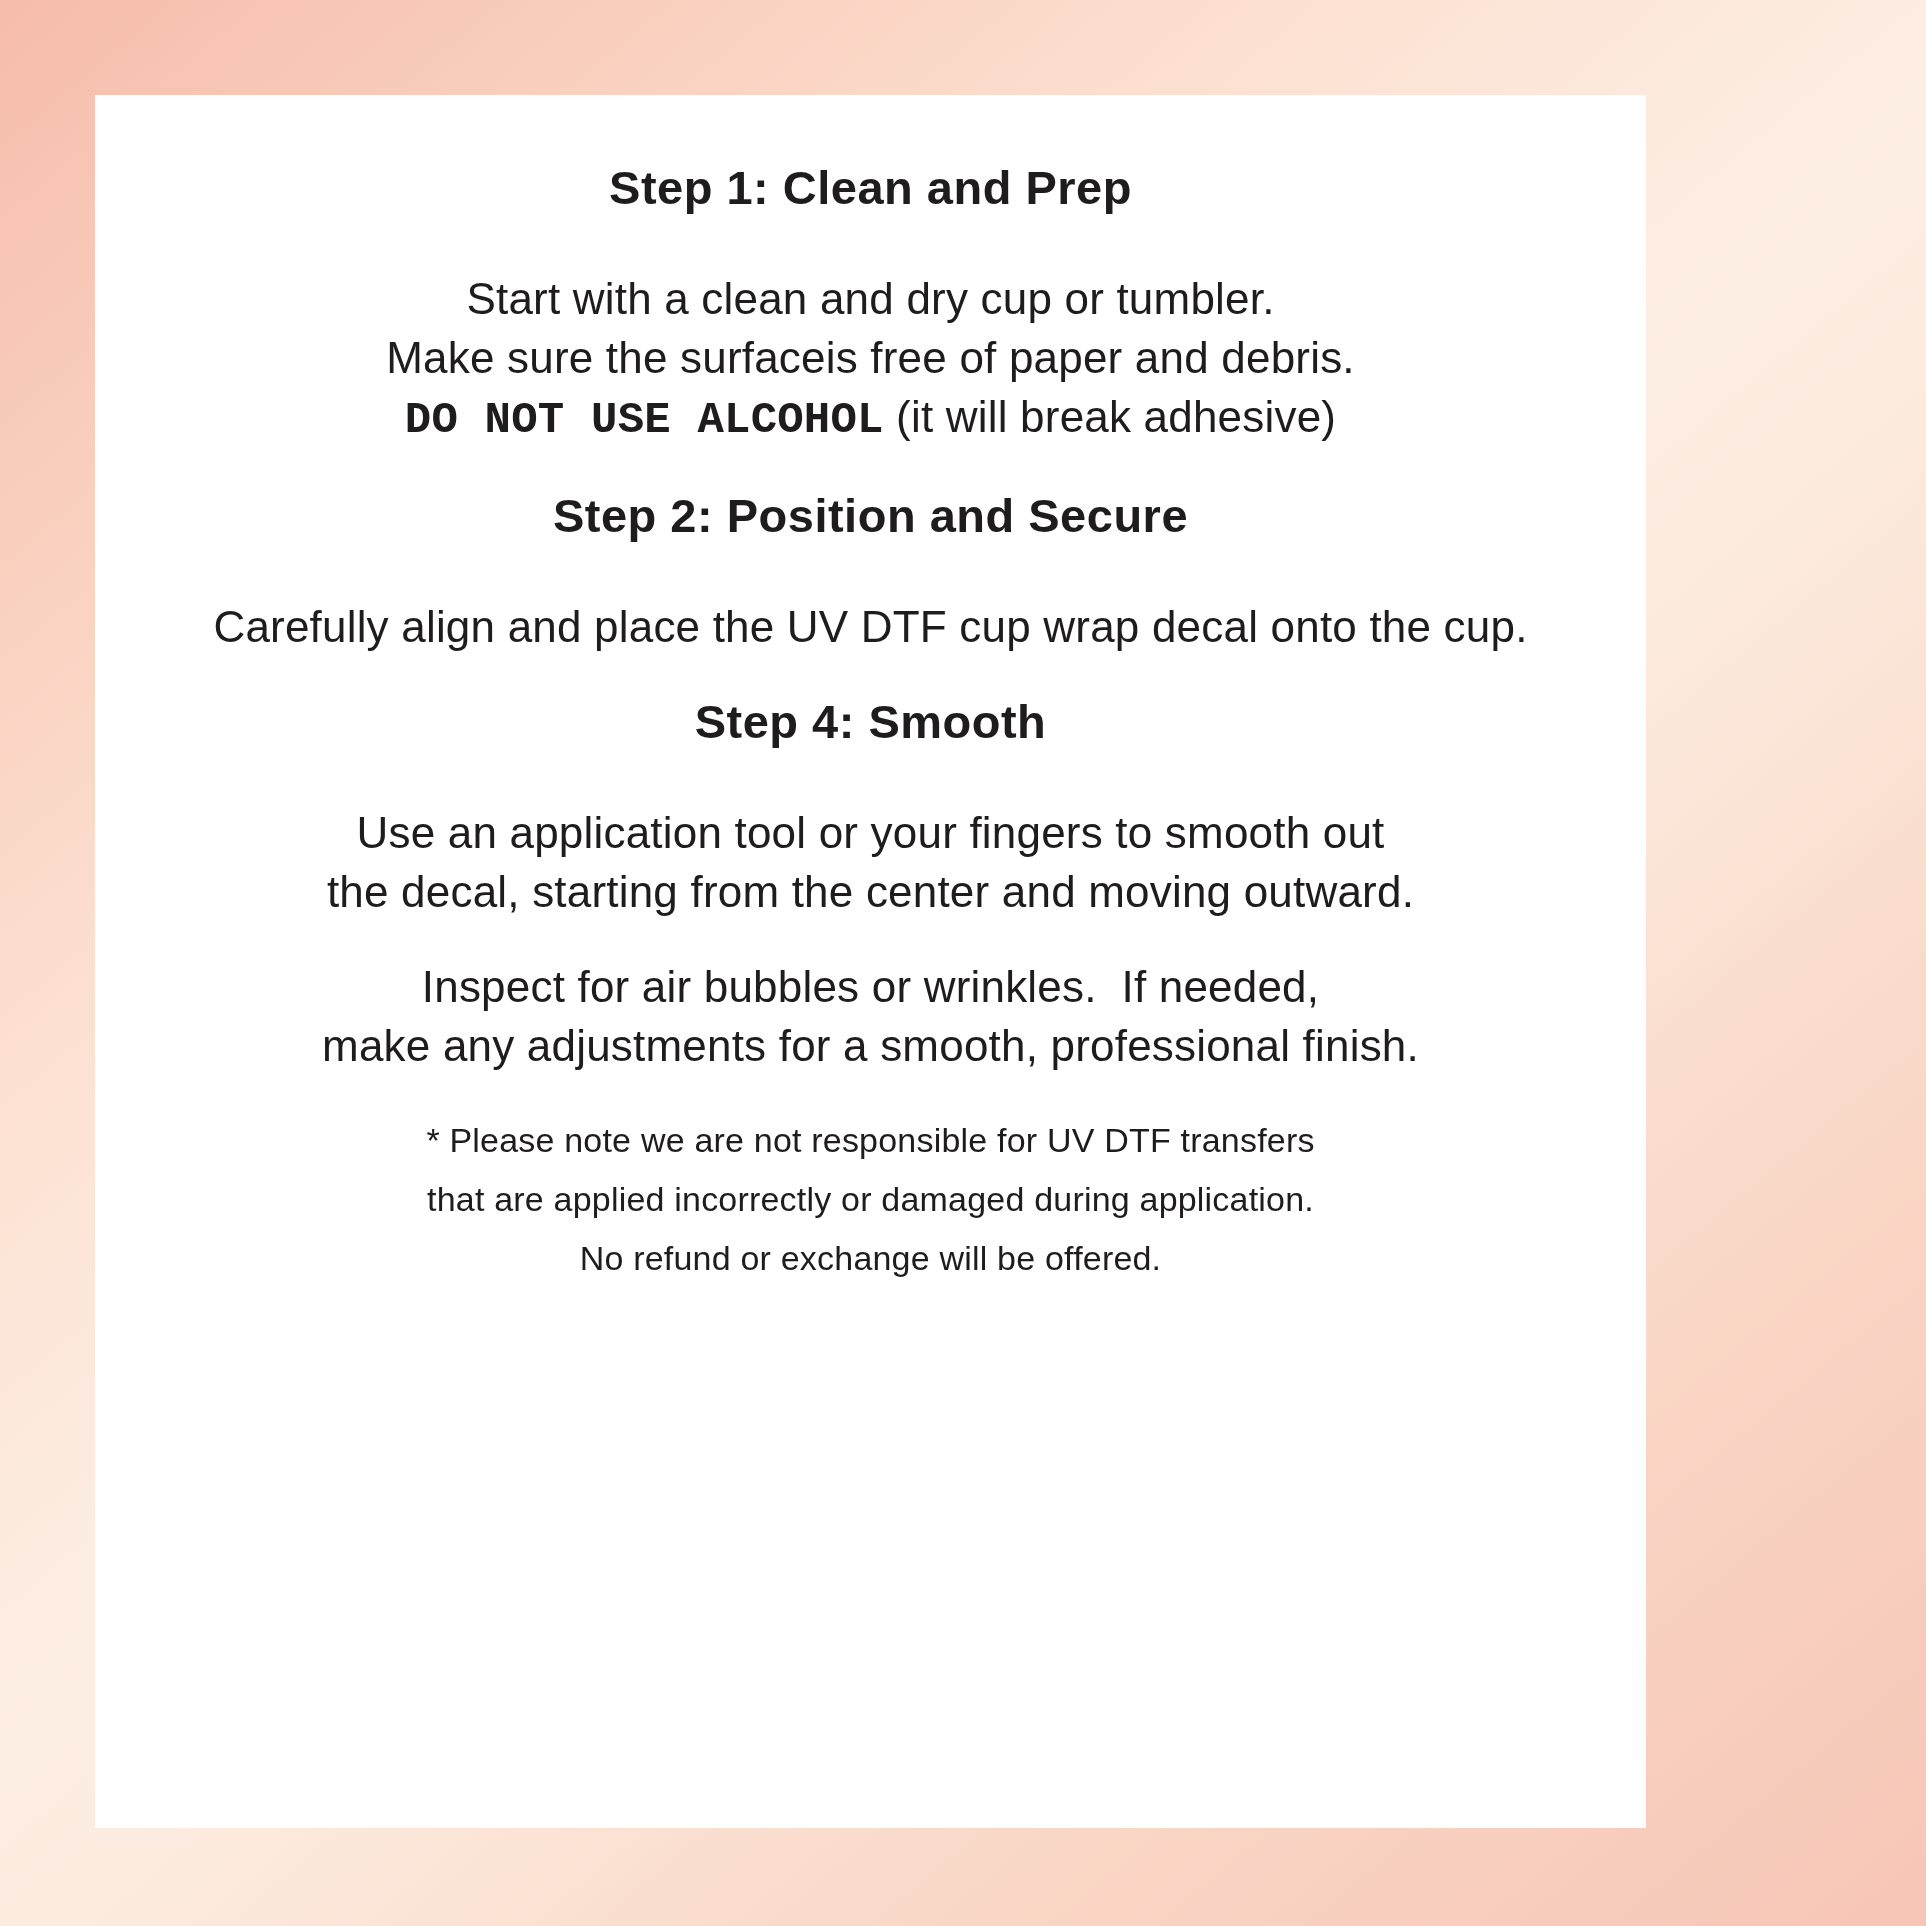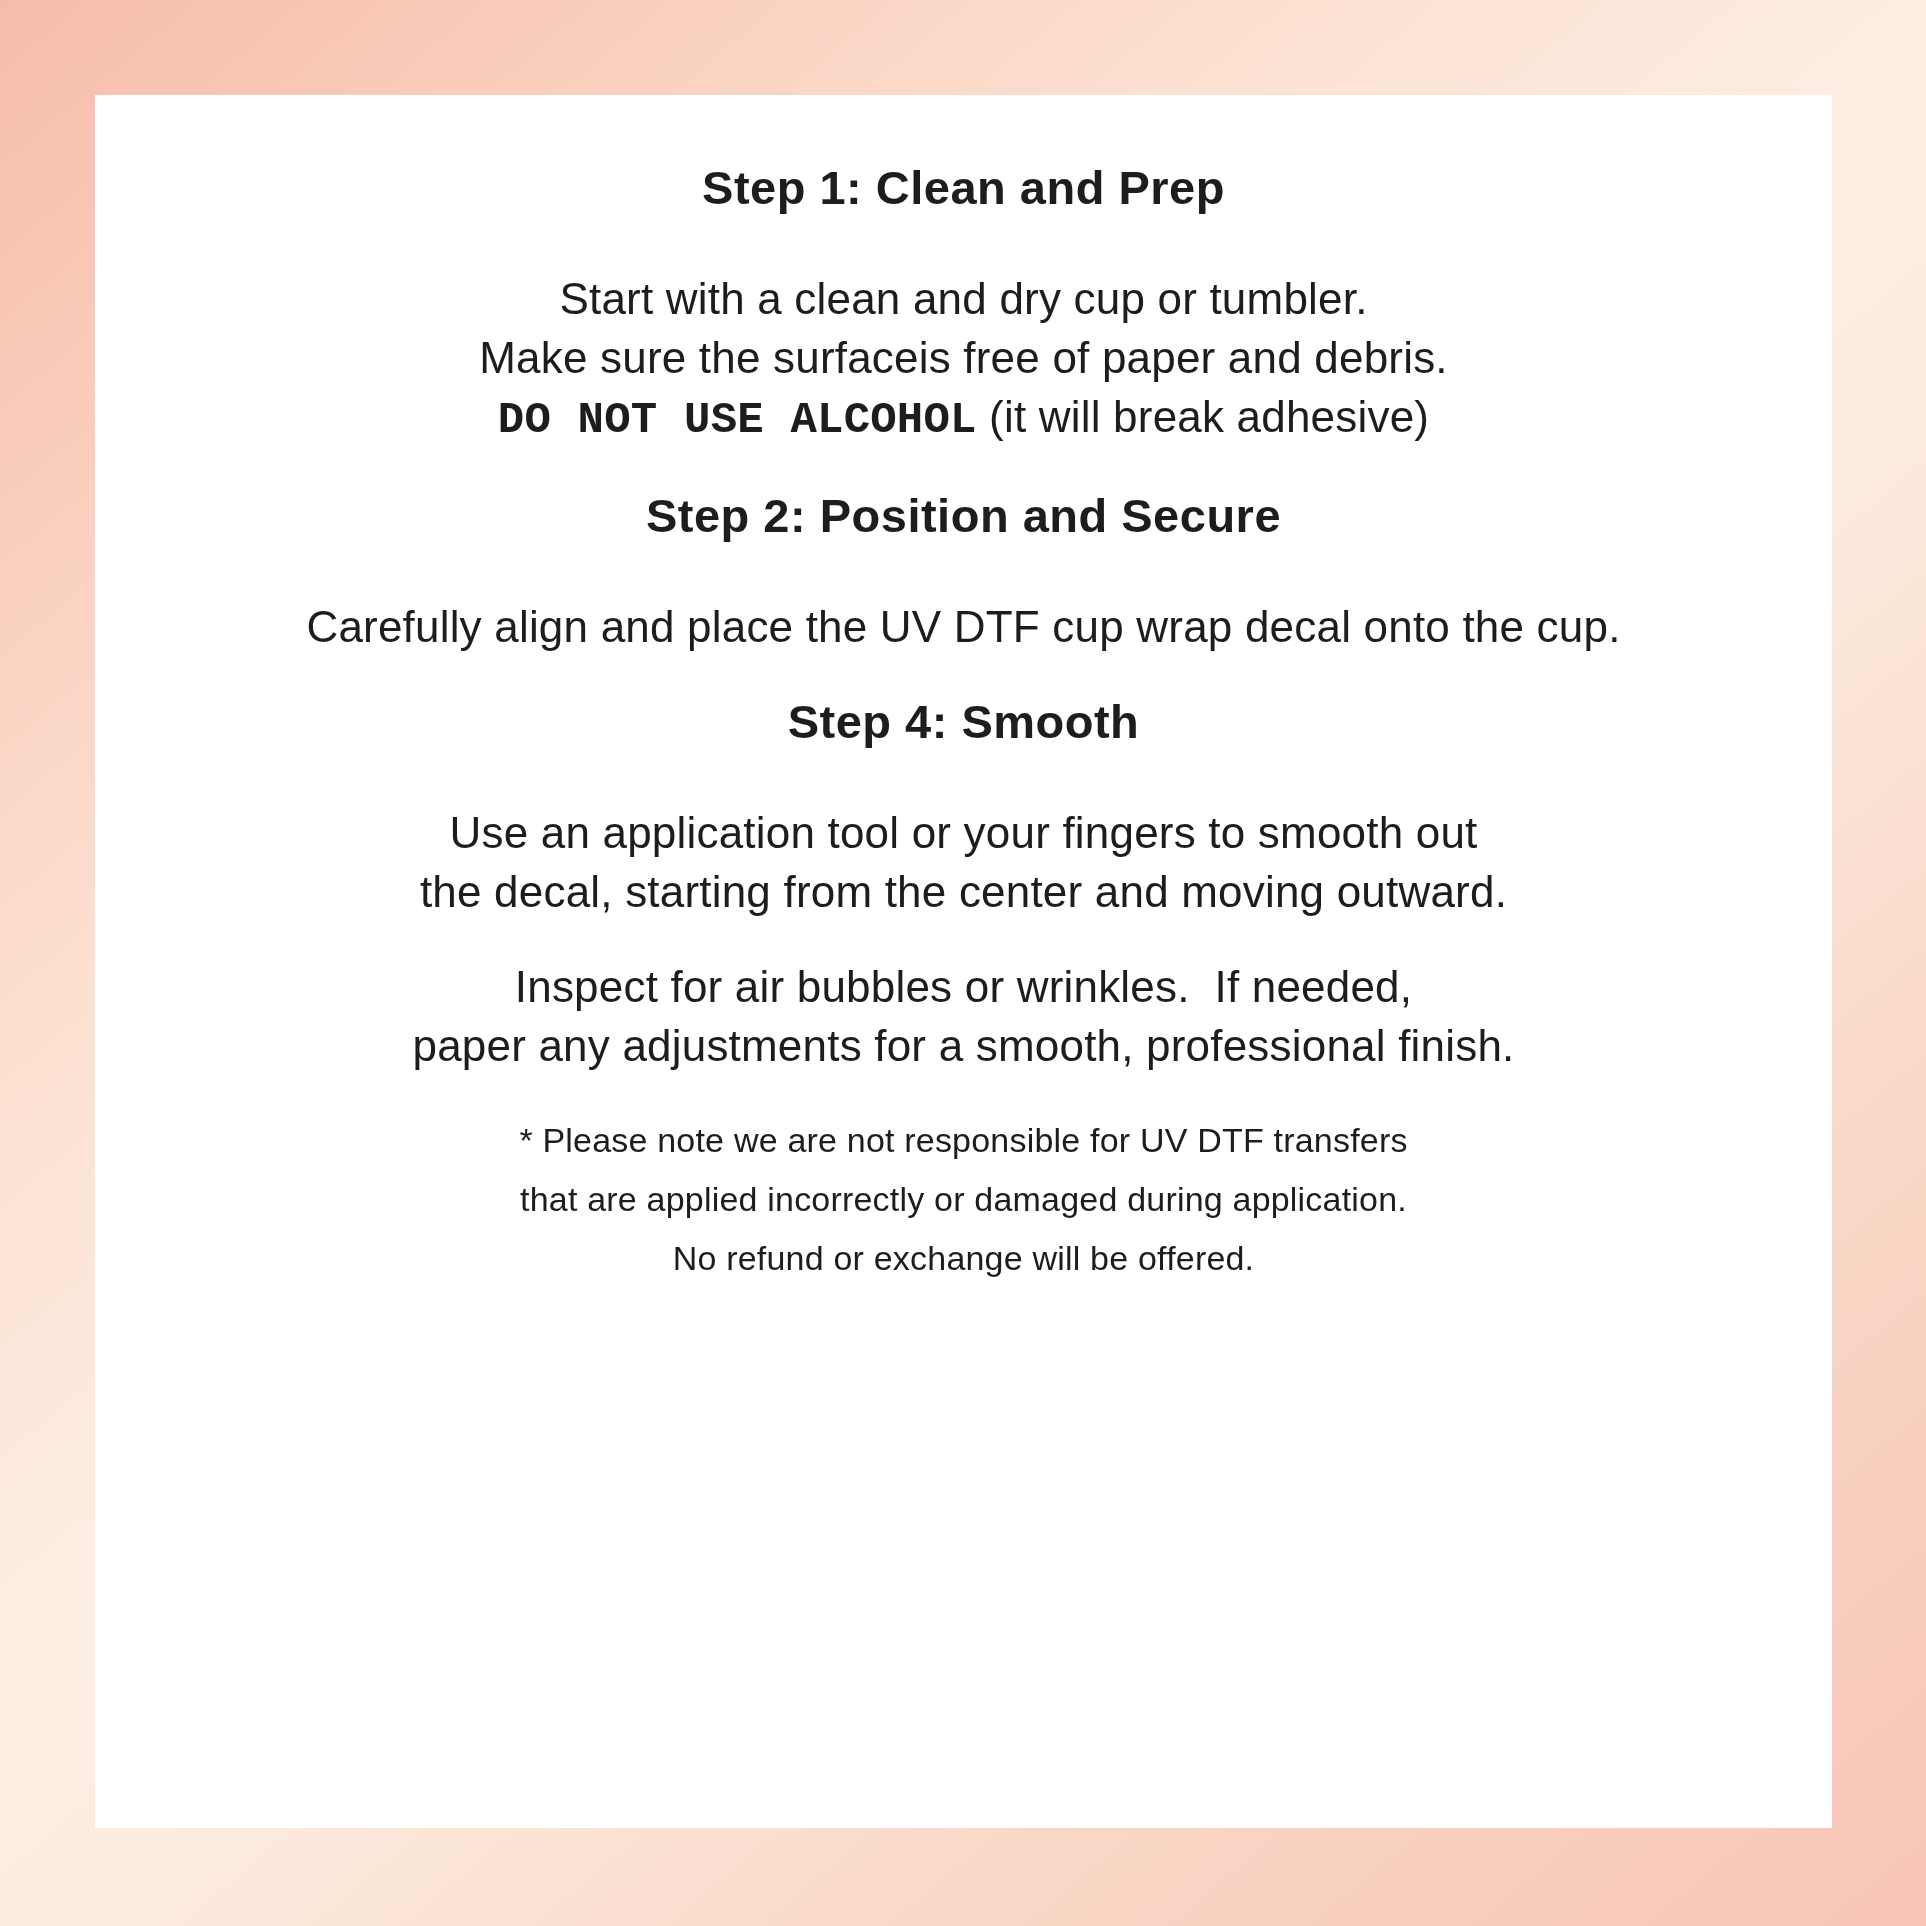--- a/index.html
+++ b/index.html
@@ -19,21 +19,21 @@
       #fdeee4 48%,
       #fceadd 58%,
       #f9d6c5 78%,
       #f8cbbc 92%,
       #f7c5b5 100%);
   }
   .card {
     position: absolute;
     left: 95px;
     top: 95px;
-    width: 1737px;
+    width: 1551px;
     height: 1733px;
     background: #ffffff;
     box-sizing: border-box;
     padding: 63px 40px 0 40px;
     text-align: center;
     color: #1f1c1d;
     overflow: hidden;
   }
   .heading {
     font-size: 47px;
@@ -85,21 +85,21 @@
     <div class="heading">Step 4: Smooth</div>
     <div class="para">
       <div class="line">Use an application tool or your fingers to smooth out</div>
       <div class="line">the decal, starting from the center and moving outward.</div>
     </div>
   </section>
 
   <section>
     <div class="para">
       <div class="line">Inspect for air bubbles or wrinkles.  If needed,</div>
-      <div class="line">paper any adjustments for a smooth, professional finish.</div>
+      <div class="line">make any adjustments for a smooth, professional finish.</div>
     </div>
   </section>
 
   <div class="para disclaimer">
     <div class="line">* Please note we are not responsible for UV DTF transfers</div>
     <div class="line">that are applied incorrectly or damaged during application.</div>
     <div class="line">No refund or exchange will be offered.</div>
   </div>
 
 </div>

